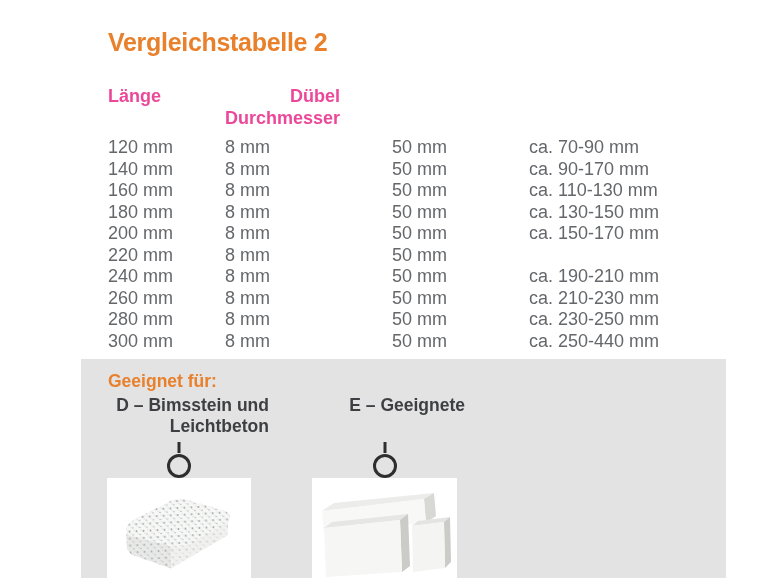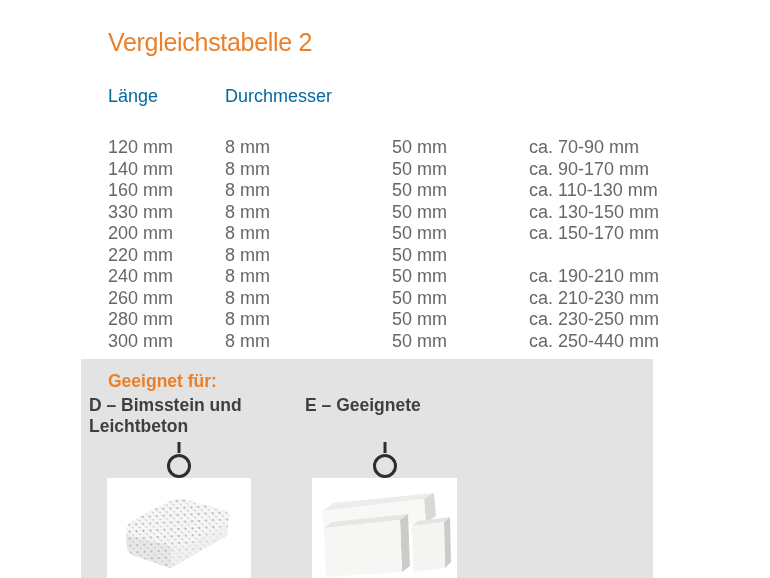--- a/index.html
+++ b/index.html
@@ -3,48 +3,48 @@
 <meta charset="utf-8">
 <style>
   html,body{margin:0;padding:0;background:#ffffff;}
   #root{
     position:relative;width:770px;height:578px;background:#ffffff;
     font-family:"Liberation Sans",sans-serif;overflow:hidden;
   }
   
   .title{
     position:absolute;left:108px;top:28px;
-    font-size:25px;font-weight:400;color:#E8802C;letter-spacing:-0.3px;
+    font-size:25px;font-weight:700;color:#E8802C;letter-spacing:-0.3px;
   }
   
   .thead{position:absolute;left:0;top:85px;width:770px;height:48px;}
   .th{
-    position:absolute;top:0;font-size:18px;font-weight:400;color:#0369a1;
+    position:absolute;top:0;font-size:18px;font-weight:700;color:#ec4899;
     line-height:22px;white-space:nowrap;text-align:right;
   }
   .c0{left:108px}.c1{left:225px}.c2{left:392px}.c3{left:529px}
   .th span{display:block;}
   
   .tbody{position:absolute;left:0;top:137px;width:770px;}
   .trow{position:relative;height:21.5px;width:770px;text-decoration:underline;}
   .td{
     position:absolute;top:0;font-size:18px;font-weight:400;color:#65676A;
     line-height:21.5px;white-space:nowrap;
   }
   
   .band{
-    position:absolute;left:81px;top:359px;width:572px;height:219px;
+    position:absolute;left:81px;top:359px;width:645px;height:219px;
     background:#E3E3E4;
   }
   .band-heading{
     position:absolute;left:27px;top:12px;
     font-size:17.5px;font-weight:700;color:#E8802C;
   }
   .suit-label{
-    position:absolute;top:36px;text-align:left;
+    position:absolute;top:36px;text-align:right;
     font-size:17.5px;font-weight:700;color:#3D3F42;line-height:21px;
   }
   .suit-d{left:8px;width:180px;}
   .suit-e{left:224px;width:160px;}
   .ring{position:absolute;top:82px;width:26px;height:40px;}
   .ring-d{left:85px;}
   .ring-e{left:291px;}
   .card{
     position:absolute;top:119px;height:100px;background:#ffffff;
   }
@@ -58,20 +58,21 @@
 <div id="root">
 
   <div class="title">Vergleichstabelle 2</div>
 
   <div class="thead">
     <div class="th c0">
       <span>Länge</span>
       <span></span>
     </div>
     <div class="th c1">
+      <span>Dübel</span>
       <span>Durchmesser</span>
     </div>
     <div class="th c2">
     </div>
   </div>
 
   <div class="tbody">
     <div class="trow">
       <span class="td c0">120 mm</span>
       <span class="td c1">8 mm</span>
@@ -84,21 +85,21 @@
       <span class="td c2">50 mm</span>
       <span class="td c3">ca. 90-170 mm</span>
     </div>
     <div class="trow">
       <span class="td c0">160 mm</span>
       <span class="td c1">8 mm</span>
       <span class="td c2">50 mm</span>
       <span class="td c3">ca. 110-130 mm</span>
     </div>
     <div class="trow">
-      <span class="td c0">330 mm</span>
+      <span class="td c0">180 mm</span>
       <span class="td c1">8 mm</span>
       <span class="td c2">50 mm</span>
       <span class="td c3">ca. 130-150 mm</span>
     </div>
     <div class="trow">
       <span class="td c0">200 mm</span>
       <span class="td c1">8 mm</span>
       <span class="td c2">50 mm</span>
       <span class="td c3">ca. 150-170 mm</span>
     </div>

